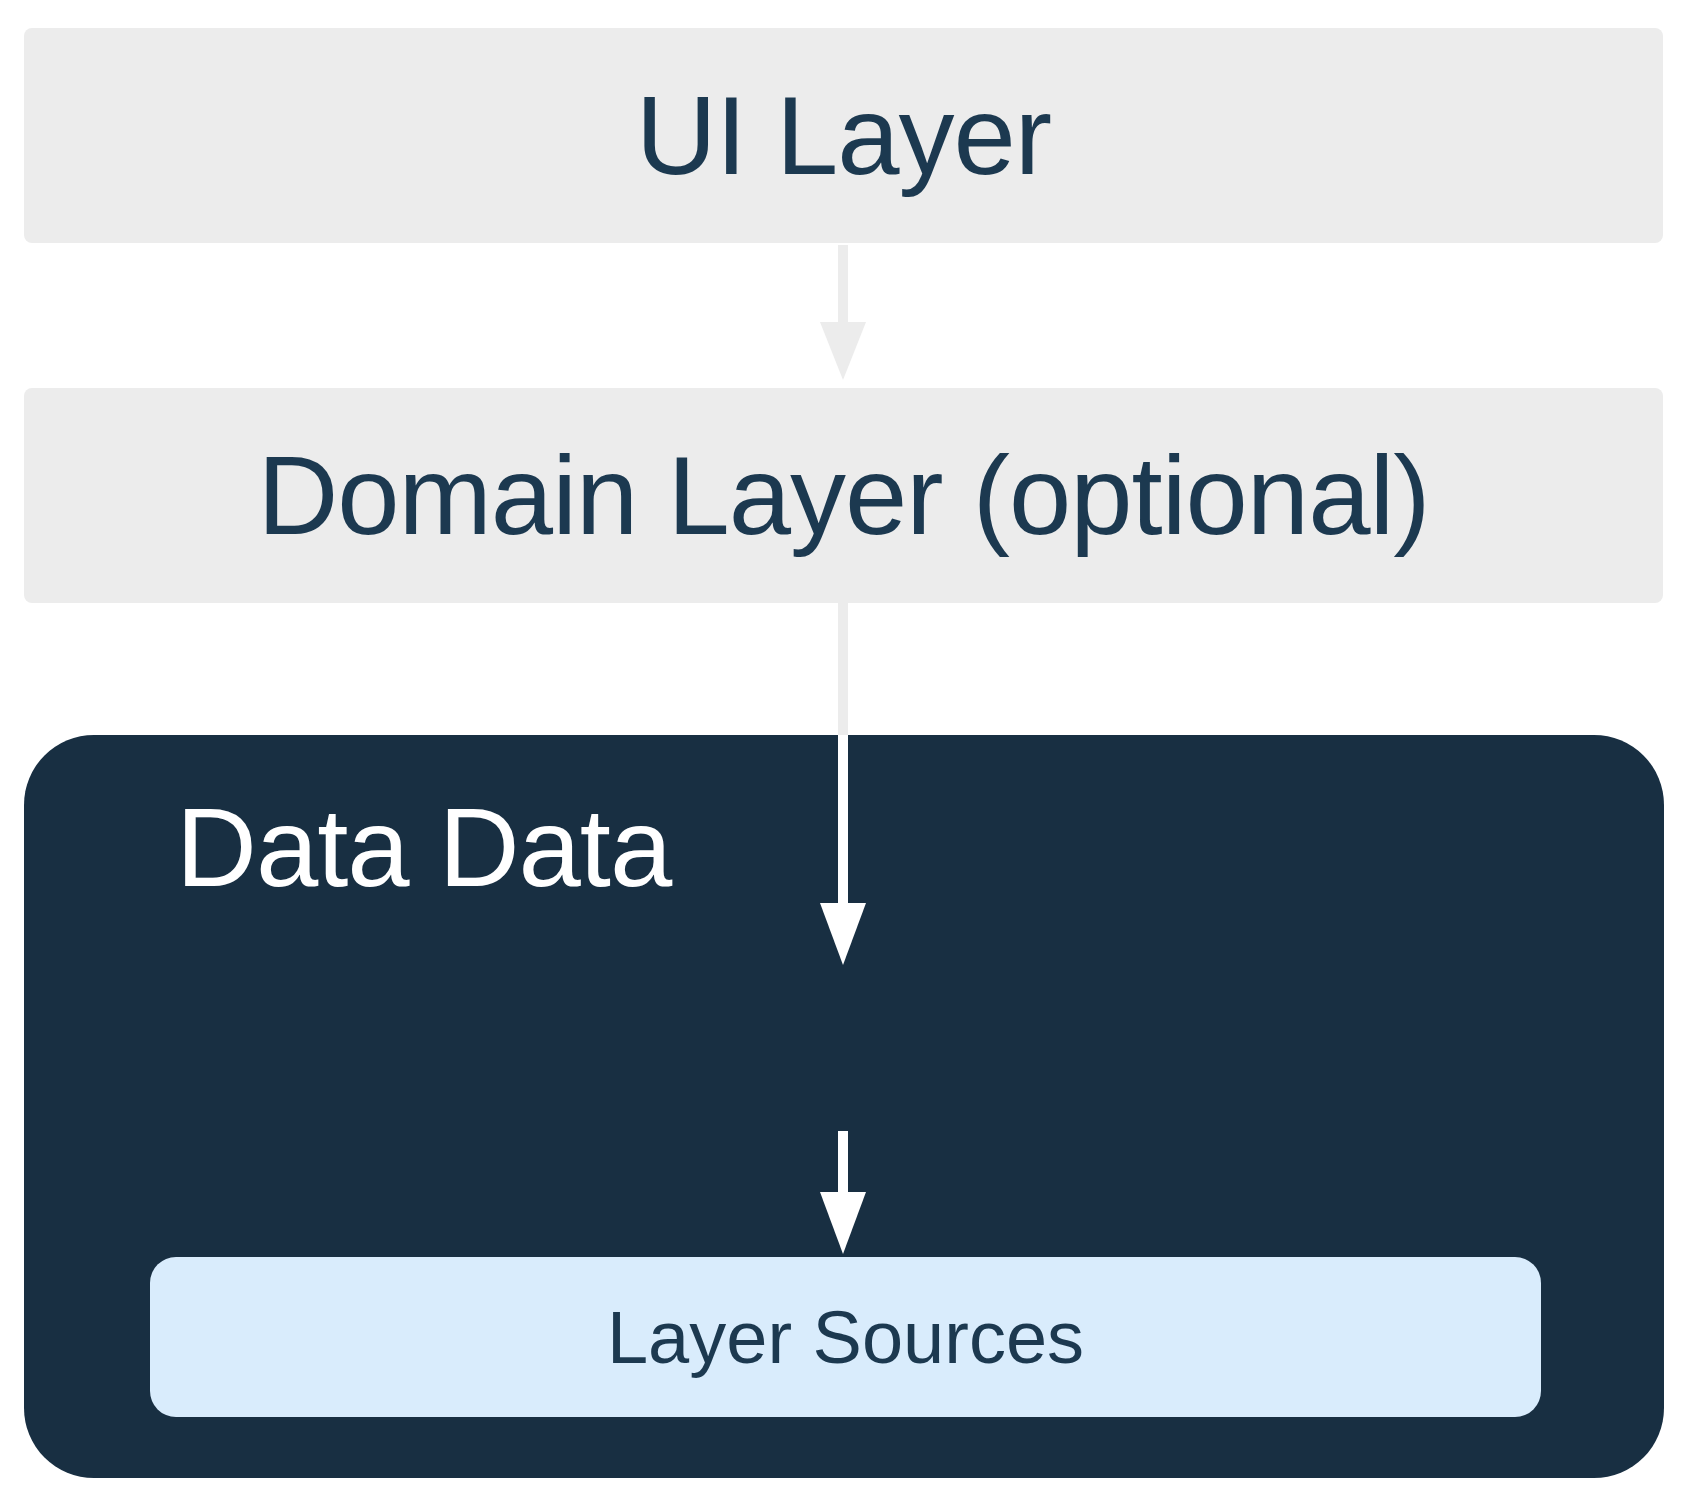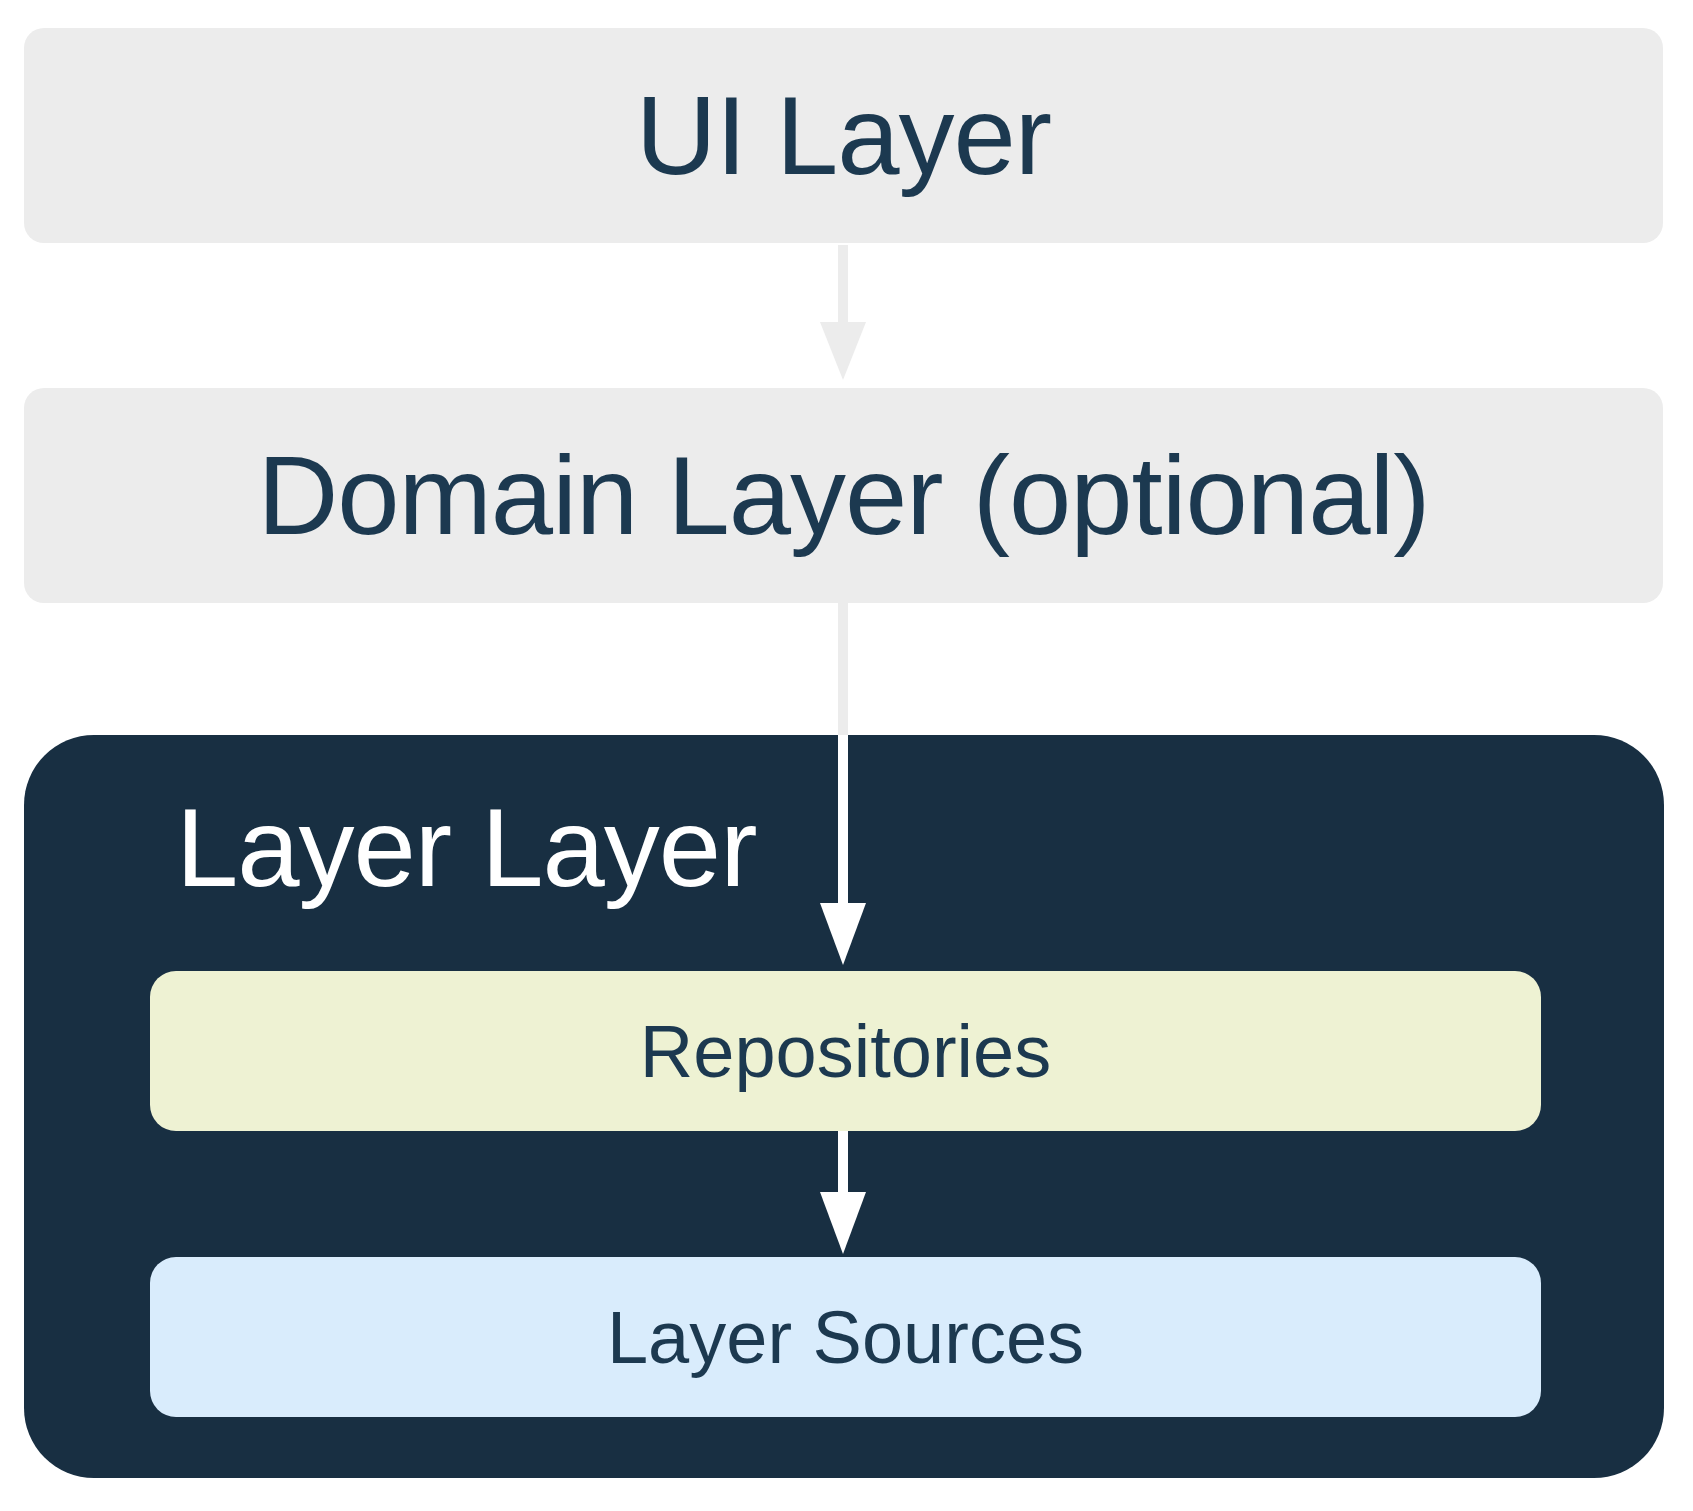--- a/index.html
+++ b/index.html
@@ -20,21 +20,21 @@
     display: flex;
     align-items: center;
     justify-content: center;
     box-sizing: border-box;
   }
   .layer-gray {
     left: 24px;
     width: 1639px;
     height: 215px;
     background: #ECECEC;
-    border-radius: 20px;
+    border-radius: 8px;
   }
   .ui-layer    { top: 28px; }
   .domain-layer{ top: 388px; }
   .layer-title {
     font-size: 112px;
     letter-spacing: -1px;
     color: #1C3950;
     white-space: nowrap;
   }
   .data-layer {
@@ -108,25 +108,22 @@
   <div class="stem gray-fill stem-a1"></div>
   <div class="head head-a1"></div>
 
   <div class="box layer-gray domain-layer">
     <span class="layer-title">Domain Layer (optional)</span>
   </div>
 
   <div class="stem gray-fill stem-a2-gray"></div>
 
   <div class="box data-layer">
-    <div class="data-layer-title">Layer Layer</div>
+    <div class="data-layer-title">Data Data</div>
 
-    <div class="inner-box repositories">
-      <span class="inner-title">Repositories</span>
-    </div>
 
     <div class="inner-box data-sources">
       <span class="inner-title">Layer Sources</span>
     </div>
   </div>
 
   <div class="stem white-fill stem-a2-white"></div>
   <div class="head head-a2"></div>
 
   <div class="stem white-fill stem-a3"></div>

